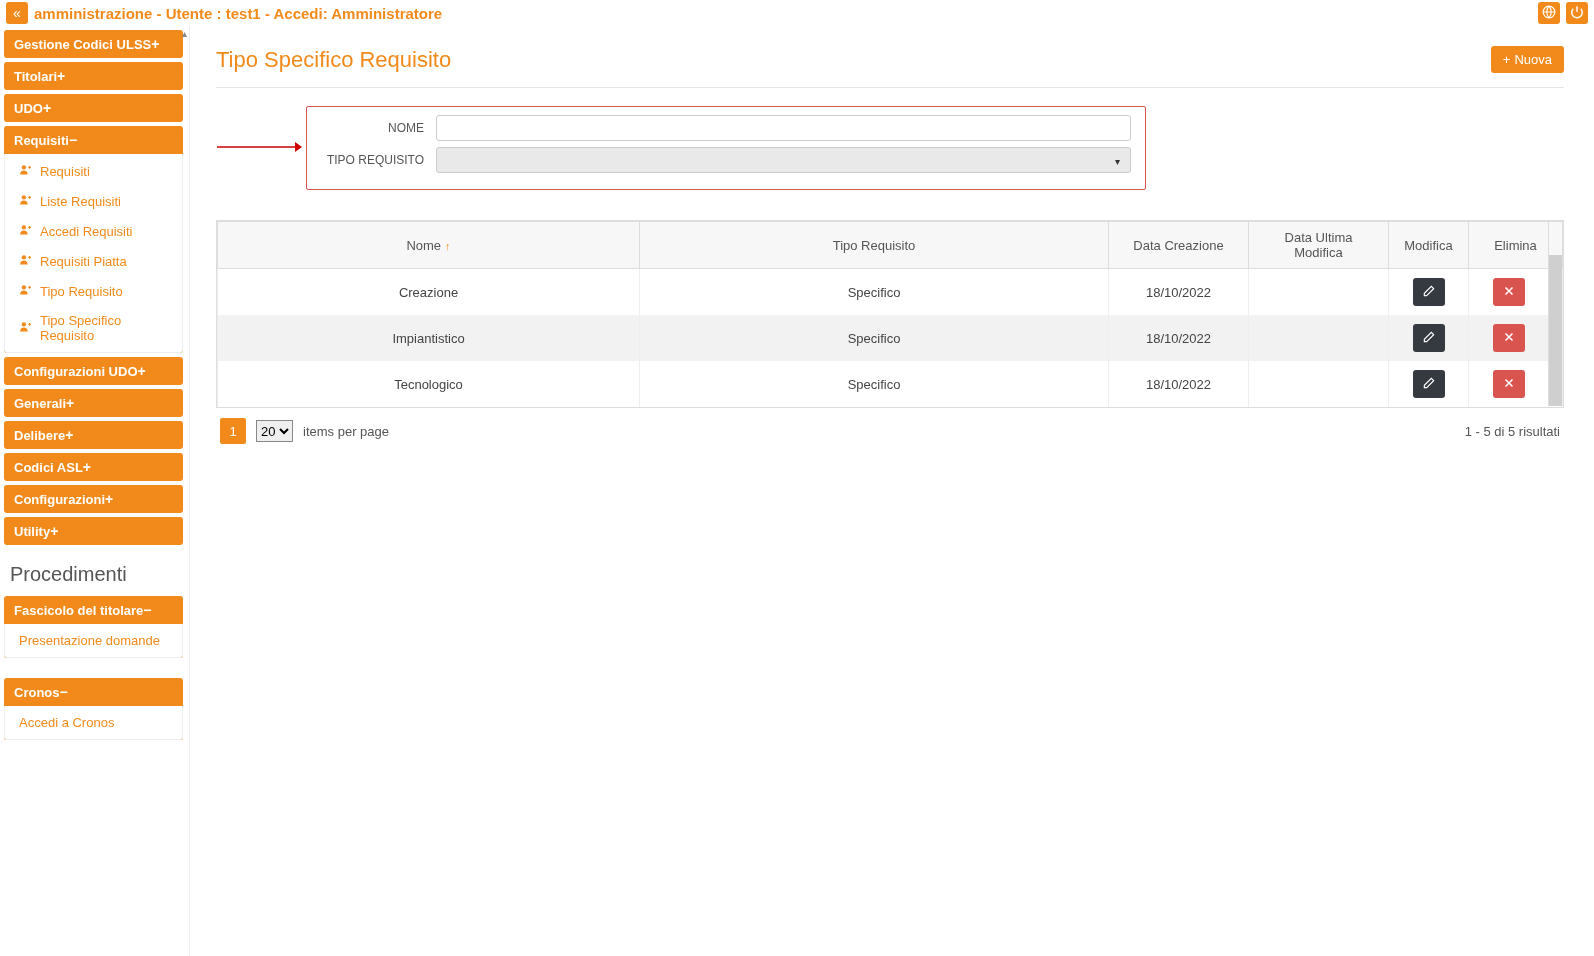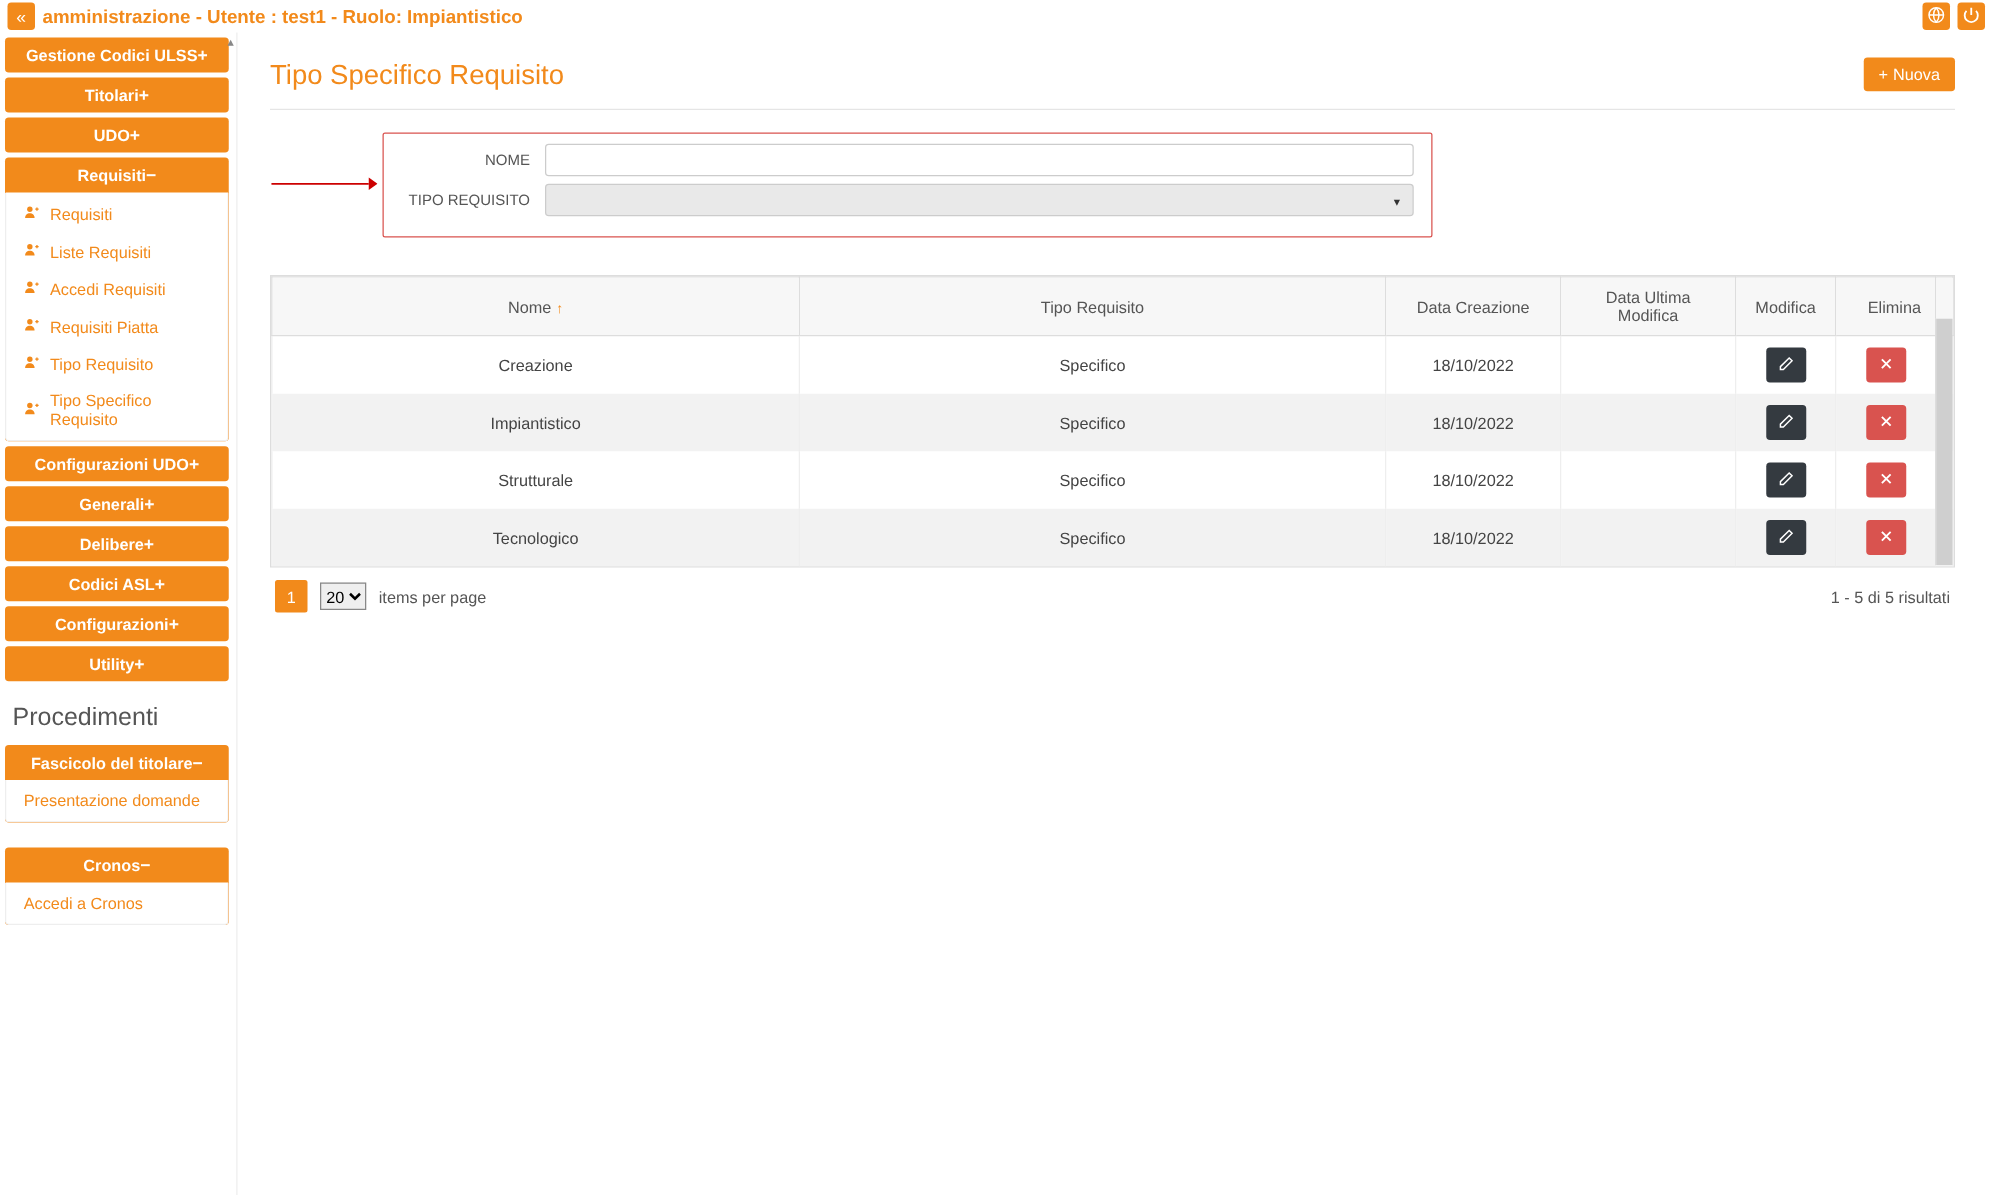--- a/index.html
+++ b/index.html
@@ -65,21 +65,21 @@
   .side-group {
     background: #f28a1b;
     color: #fff;
     border-radius: 3px;
     margin-bottom: 4px;
     overflow: hidden;
   }
   .side-header {
     display: flex;
     align-items: center;
-    justify-content: center;
+    justify-content: flex-start;
     padding: 6px 10px;
     font-weight: bold;
     font-size: 13px;
     cursor: pointer;
   }
   .side-header .toggle {
     font-size: 14px;
     font-weight: bold;
   }
   .side-items {
@@ -253,21 +253,21 @@
   .caret-down::before { content: "▾"; font-size: 10px; }
 </style>
 </head>
 <body>
 
 <div class="topbar">
   <div class="topbar-left">
     <button class="icon-btn">
       <span>«</span>
     </button>
-    <span class="topbar-title">amministrazione - Utente : test1 - Ruolo: Impiantistico</span>
+    <span class="topbar-title">amministrazione - Utente : test1 - Accedi: Amministratore</span>
   </div>
   <div class="topbar-right">
     <button class="icon-btn">
       <span>
         <svg width="14" height="14" viewBox="0 0 24 24" fill="none" stroke="#fff" stroke-width="2">
             <circle cx="12" cy="12" r="10"></circle>
             <path d="M2 12h20M12 2a15 15 0 010 20M12 2a15 15 0 000 20"></path>
           </svg>
       </span>
     </button>
@@ -495,37 +495,20 @@
                     </svg></span>
                 </button></td>
               <td><button class="btn btn-red">
                   <span><svg width="12" height="12" viewBox="0 0 24 24" stroke="#fff" stroke-width="3">
                       <path d="M5 5l14 14M19 5L5 19"></path>
                     </svg></span>
                 </button></td>
               <td style="padding: 0px;"></td>
             </tr>
             <tr>
-              <td>Strutturale</td>
-              <td>Specifico</td>
-              <td>18/10/2022</td>
-              <td></td>
-              <td><button class="btn btn-dark">
-                  <span><svg width="14" height="14" viewBox="0 0 24 24" fill="none" stroke="#fff" stroke-width="2">
-                      <path d="M4 20h4L20 8l-4-4L4 16v4z"></path>
-                    </svg></span>
-                </button></td>
-              <td><button class="btn btn-red">
-                  <span><svg width="12" height="12" viewBox="0 0 24 24" stroke="#fff" stroke-width="3">
-                      <path d="M5 5l14 14M19 5L5 19"></path>
-                    </svg></span>
-                </button></td>
-              <td style="padding: 0px;"></td>
-            </tr>
-            <tr>
               <td>Tecnologico</td>
               <td>Specifico</td>
               <td>18/10/2022</td>
               <td></td>
               <td><button class="btn btn-dark">
                   <span><svg width="14" height="14" viewBox="0 0 24 24" fill="none" stroke="#fff" stroke-width="2">
                       <path d="M4 20h4L20 8l-4-4L4 16v4z"></path>
                     </svg></span>
                 </button></td>
               <td><button class="btn btn-red">

